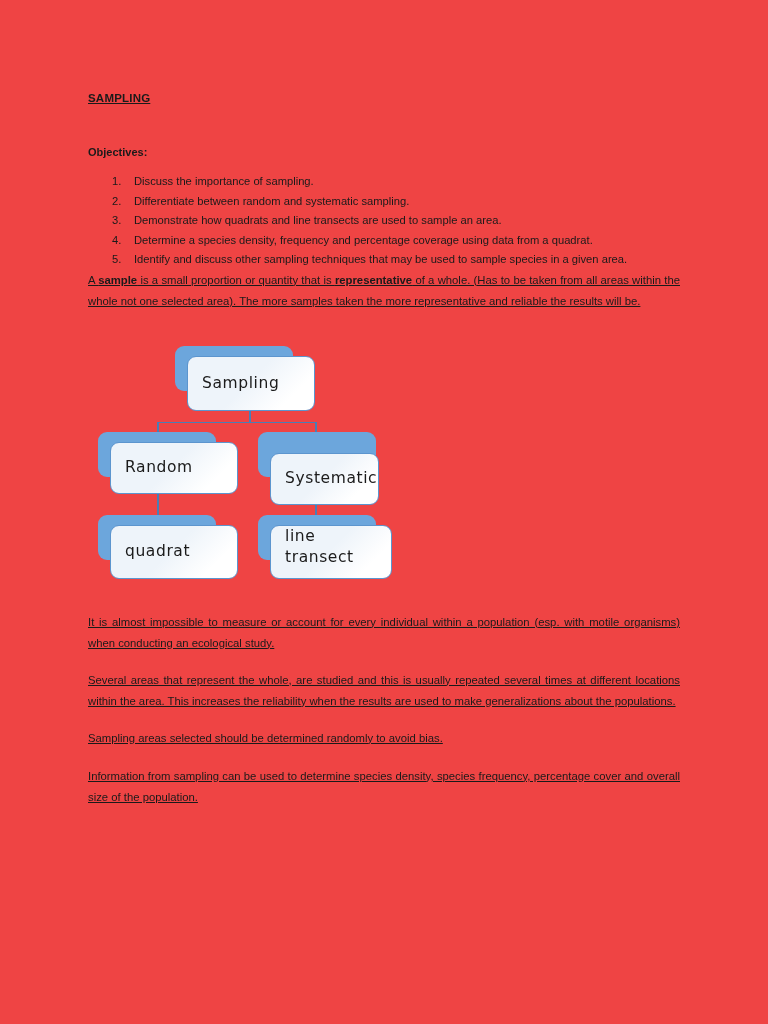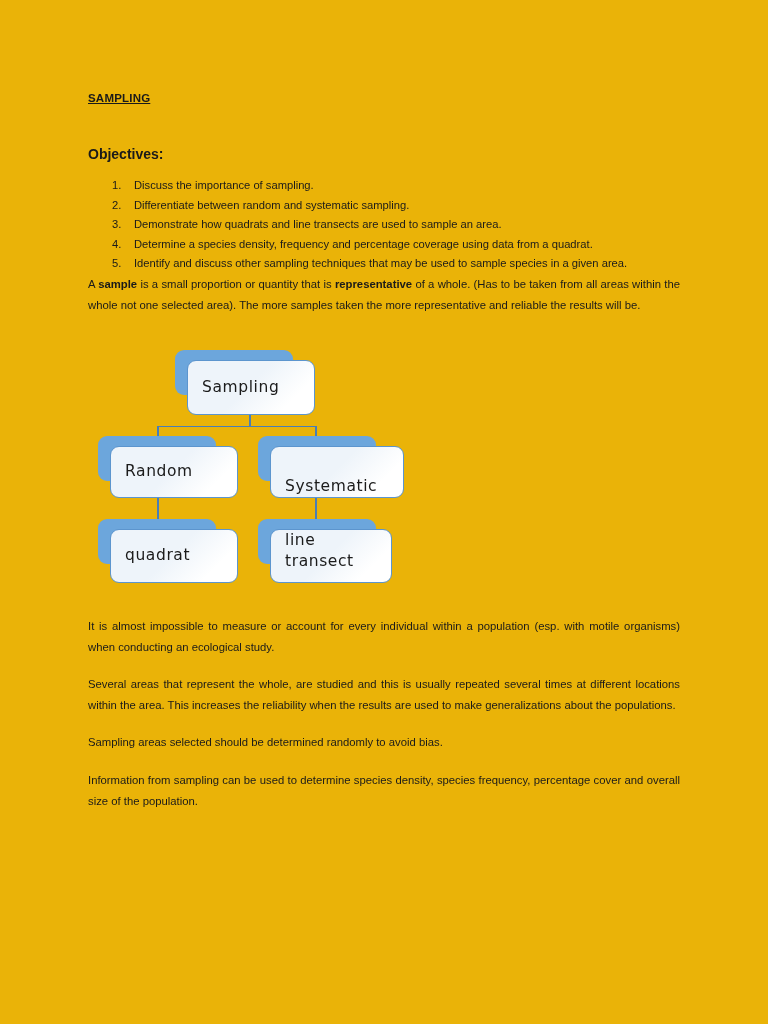--- a/index.html
+++ b/index.html
@@ -15,42 +15,42 @@
     font-family: "Liberation Sans", sans-serif;
     color: #1a1a1a;
     overflow: hidden;
   }
 
   .page {
     position: absolute;
     left: 0; top: 0;
     width: 768px;
     height: 1024px;
-    background: #eab308;
+    background: #ef4444;
   }
 
   .content {
     position: absolute;
     left: 88px;
     top: 92px;
     width: 592px;
   }
 
   
   .doc-title {
     font-size: 11.5px;
     font-weight: bold;
     text-decoration: underline;
     letter-spacing: 0.2px;
     margin: 0 0 42px 0;
     color: #1a1a1a;
   }
 
   .section-heading {
-    font-size: 14px;
+    font-size: 11px;
     font-weight: bold;
     margin: 0 0 14px 0;
     color: #1a1a1a;
   }
 
   .heading-gap-top {
     margin-top: 36px;
   }
 
   
@@ -74,20 +74,21 @@
     text-align: left;
   }
 
   
   p.body {
     font-size: 11.3px;
     line-height: 21px;
     margin: 0 0 16px 0;
     text-align: justify;
     color: #1a1a1a;
+    text-decoration: underline;
   }
   p.body.tight {
     margin-bottom: 17px;
   }
   .b { font-weight: bold; }
 
   
   .diagram {
     position: relative;
     width: 592px;
@@ -191,21 +192,21 @@
 
       <div class="node" style="left:10px; top:98px; width:140px; height:62px;">
         <div class="shadow" style="width:118px; height:45px;"></div>
         <div class="face" style="left:12px; top:10px; width:128px; height:52px;">
           <span class="label">Random</span>
         </div>
       </div>
 
       <div class="node" style="left:170px; top:98px; width:134px; height:62px;">
         <div class="shadow" style="width:118px; height:45px;"></div>
-        <div class="face" style="left:12px; top:10px; width:134px; height:52px;align-items:flex-end;">
+        <div class="face" style="left:12px; top:21px; width:109px; height:52px;">
           <span class="label">Systematic</span>
         </div>
       </div>
 
       <div class="node" style="left:10px; top:181px; width:140px; height:64px;">
         <div class="shadow" style="width:118px; height:45px;"></div>
         <div class="face" style="left:12px; top:10px; width:128px; height:54px;">
           <span class="label">quadrat</span>
         </div>
       </div>

